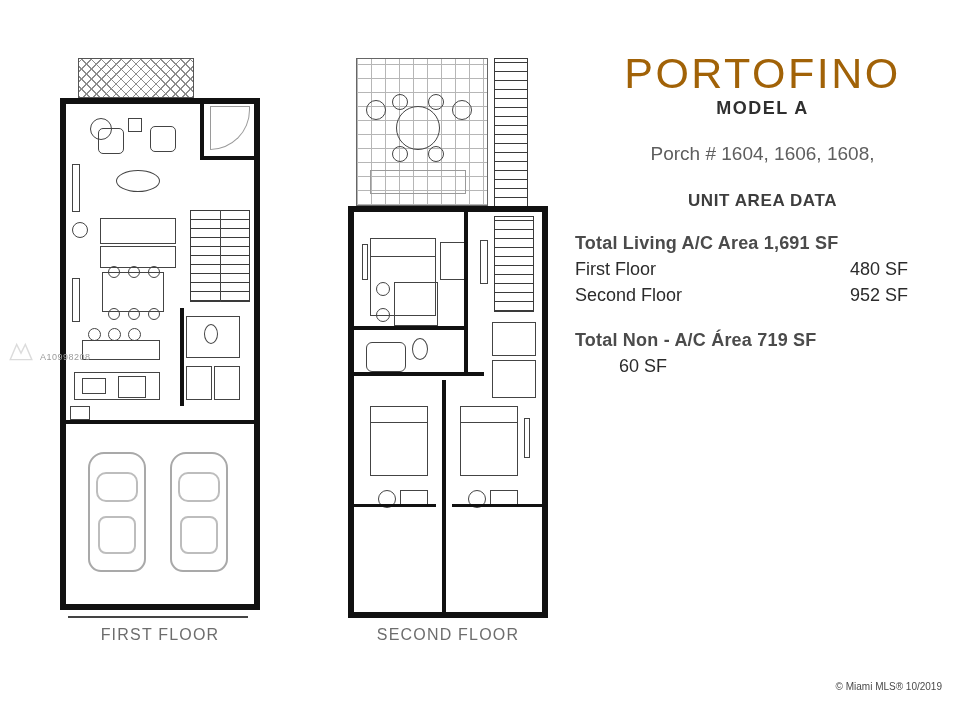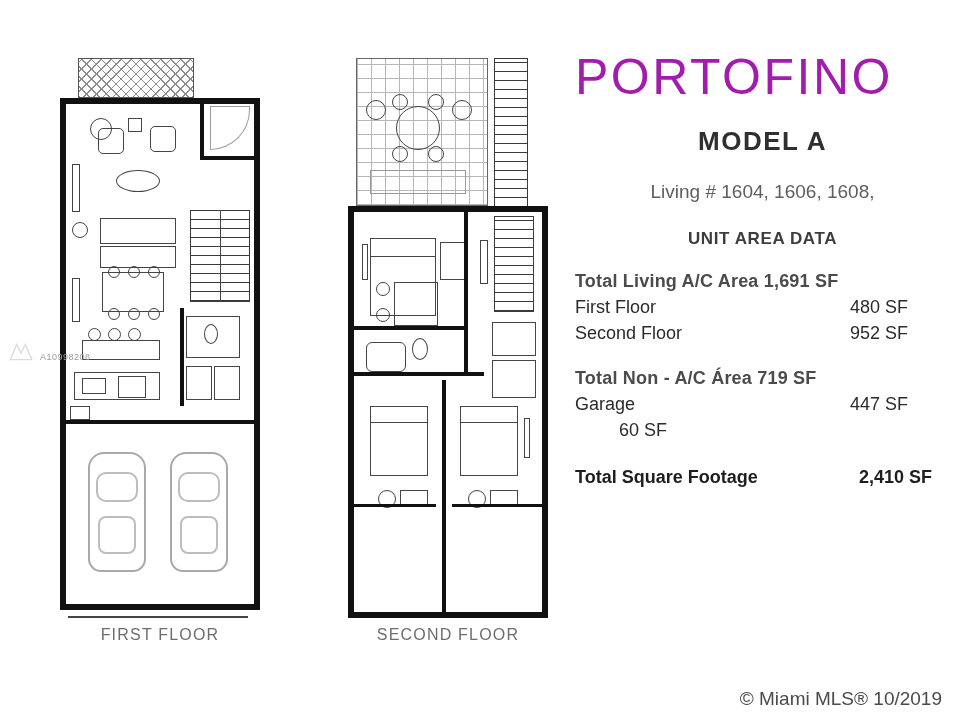--- a/index.html
+++ b/index.html
@@ -93,31 +93,31 @@
   }
 
   
   .info {
     position: absolute;
     left: 575px;
     top: 52px;
     width: 375px;
   }
   .brand {
-    font-size: 50px;
+    font-size: 43px;
     letter-spacing: 2.5px;
-    color: #a21caf;
-    text-align: left;
+    color: #a16207;
+    text-align: center;
     font-weight: 400;
     line-height: 1;
     font-family: "Liberation Sans", sans-serif;
   }
   .model {
-    margin-top: 24px;
-    font-size: 26px;
+    margin-top: 3px;
+    font-size: 18px;
     font-weight: bold;
     letter-spacing: 1.5px;
     color: #2f2f2f;
     text-align: center;
   }
   .units {
     margin-top: 22px;
     font-size: 19px;
     color: #5e5e5e;
     text-align: center;
@@ -155,22 +155,22 @@
     font-weight: bold;
     color: #1e1e1e;
     display: flex;
     justify-content: space-between;
     padding-right: 18px;
   }
 
   .copyright {
     position: absolute;
     right: 18px;
-    bottom: 10px;
-    font-size: 19px;
+    bottom: 28px;
+    font-size: 10px;
     color: #4a4a4a;
   }
   .mls-id {
     position: absolute;
     left: 40px;
     top: 352px;
     font-size: 9px;
     color: #9b9b9b;
     letter-spacing: .5px;
   }
@@ -308,47 +308,39 @@
   </svg>
   <div class="mls-id">A10998208</div>
 </div>
 
 <div class="info">
 
   <div class="brand">PORTOFINO</div>
   <div class="model">MODEL A</div>
 
   <div class="units">
-    <div>Living # 1604, 1606, 1608,</div>
+    <div>Porch # 1604, 1606, 1608,</div>
   </div>
 
   <div class="uad">UNIT AREA DATA</div>
 
   <div class="section-head">Total Living A/C Area 1,691 SF</div>
   <div class="rows">
     <div class="row">
       <span class="label">First Floor</span>
       <span class="value">480 SF</span>
     </div>
     <div class="row">
       <span class="label">Second Floor</span>
       <span class="value">952 SF</span>
     </div>
   </div>
 
   <div class="section-head">Total Non - A/C Área   719 SF</div>
   <div class="rows">
     <div class="row">
-      <span class="label">Garage</span>
-      <span class="value">447 SF</span>
-    </div>
-    <div class="row">
       <span class="value">60 SF</span>
     </div>
   </div>
 
-  <div class="total">
-    <span>Total Square Footage</span>
-    <span>2,410 SF</span>
-  </div>
 </div>
 
 <div class="copyright">© Miami MLS® 10/2019</div>
 
 </body></html>

